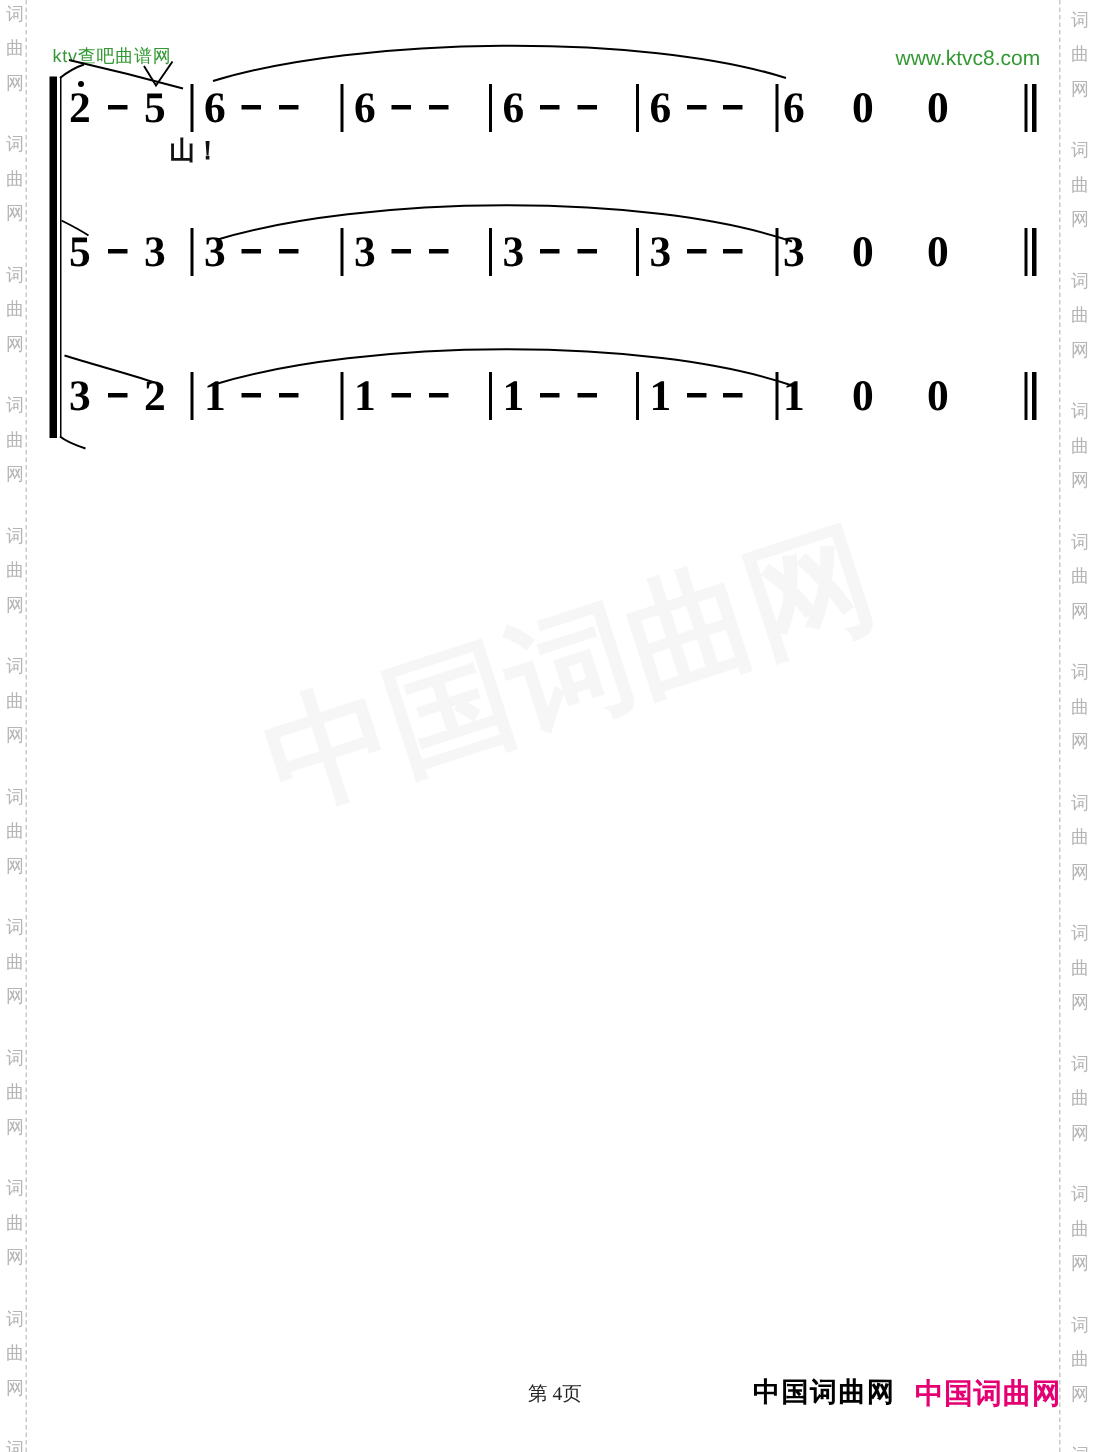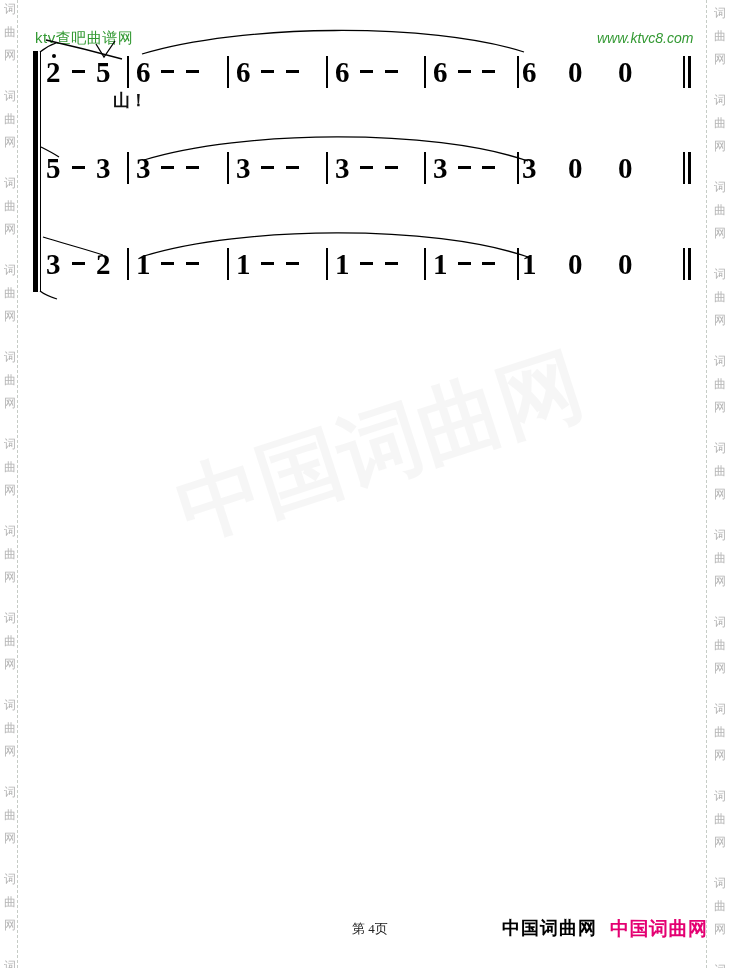--- a/index.html
+++ b/index.html
@@ -9,21 +9,21 @@
   }
   .abs{position:absolute;}
   
   .wm-col{position:absolute;top:0;height:968px;width:16px;}
   .wm-char{
     position:absolute;font-family:"Liberation Serif","DejaVu Serif",serif;
     font-size:12px;line-height:12px;color:#b5b5b5;
   }
   .dash-rule{position:absolute;top:0;height:968px;width:0;border-left:1px dashed #c6ccc6;}
   
-  .site-left{left:35px;top:29px;font-size:15px;letter-spacing:0.5px;}
+  .site-left{left:35px;top:29px;font-size:12px;letter-spacing:0.5px;}
   .site-right{left:597px;top:30px;font-size:14px;}
   
   .digit{
     position:absolute;font-family:"Liberation Serif","DejaVu Serif",serif;
     font-weight:bold;font-size:29px;line-height:28px;color:#000;
   }
   .dash-note{position:absolute;width:13px;height:3px;background:#000;}
   .barline{position:absolute;width:2px;height:32px;background:#000;}
   .final-thin{position:absolute;width:2px;height:32px;background:#000;}
   .final-thick{position:absolute;width:3px;height:32px;background:#000;}
@@ -119,21 +119,21 @@
     <span class="wm-char" style="top: 790px; left: 1px; color: rgb(181, 181, 181);">词</span>
     <span class="wm-char" style="top: 813px; left: 1px; color: rgb(181, 181, 181);">曲</span>
     <span class="wm-char" style="top: 836px; left: 1px; color: rgb(181, 181, 181);">网</span>
     <span class="wm-char" style="top: 877px; left: 1px; color: rgb(181, 181, 181);">词</span>
     <span class="wm-char" style="top: 900px; left: 1px; color: rgb(181, 181, 181);">曲</span>
     <span class="wm-char" style="top: 923px; left: 1px; color: rgb(181, 181, 181);">网</span>
     <span class="wm-char" style="top: 964px; left: 1px; color: rgb(181, 181, 181);">词</span>
   </div>
 
 <div class="abs site-left" style="color: rgb(51, 153, 51);">ktv查吧曲谱网</div>
-<div class="abs site-right" style="color: rgb(51, 153, 51); font-style: italic;">www.ktvc8.com</div>
+<div class="abs site-right" style="color: rgb(51, 153, 51);">www.ktvc8.com</div>
 
 <div class="ghost">中国词曲网</div>
 
 <div class="sys-thick"></div>
 <div class="sys-thin"></div>
 
 <div id="score">
     <span class="digit" style="left: 46px; top: 58px;">2</span>
     <div class="dash-note" style="left: 72px; top: 70px;"></div>
     <span class="digit" style="left: 96px; top: 58px;">5</span>

